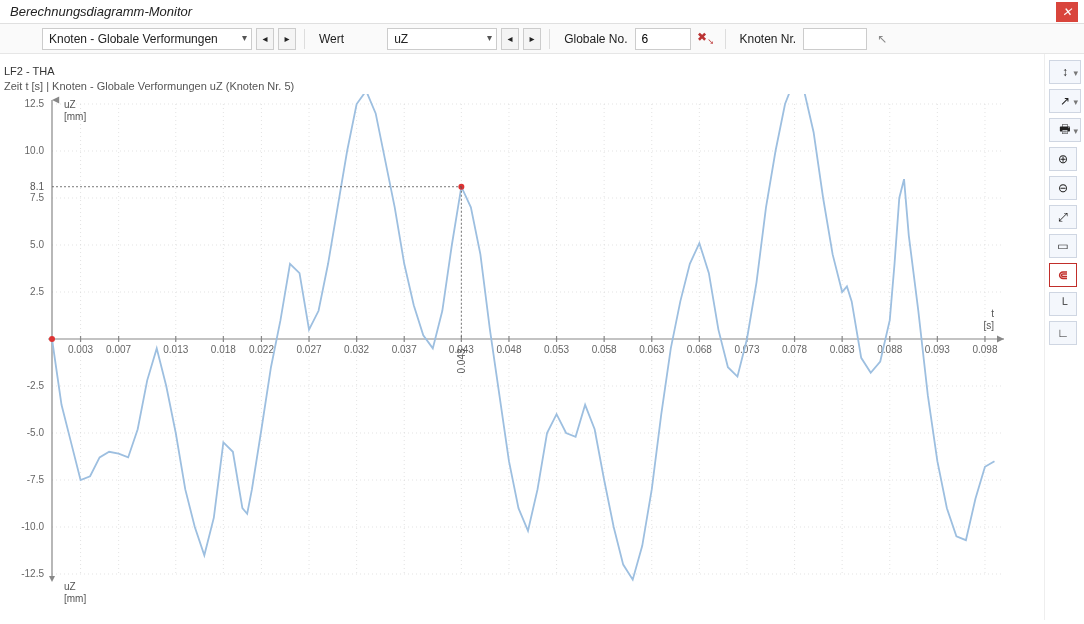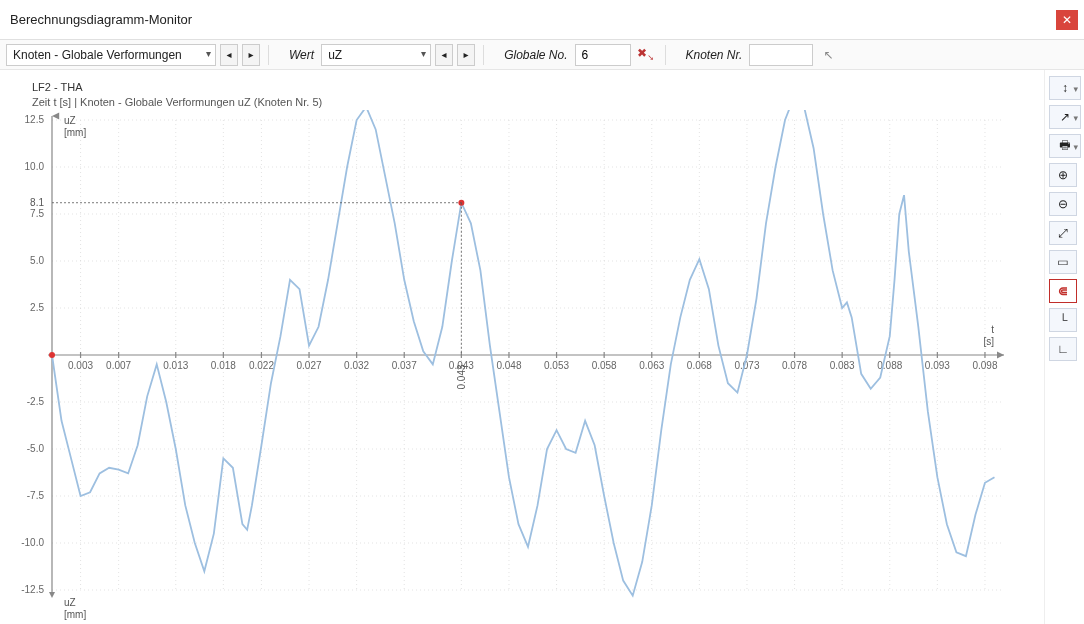--- a/index.html
+++ b/index.html
@@ -6,25 +6,26 @@
   html, body {
     margin: 0; padding: 0;
     font-family: "Segoe UI", Arial, sans-serif;
     font-size: 12px;
     background: #fff;
     color: #222;
     width: 1084px; height: 624px;
     overflow: hidden;
   }
   .titlebar {
-    height: 40px; line-height: 28px;
+    height: 24px; line-height: 28px;
     padding: 0 6px 0 10px;
     font-size: 13px;
     display: flex; align-items: center;
     border-bottom: 1px solid #e0e0e0;
+    font-style: italic;
   }
   .titlebar .spacer { flex: 1; }
   .close-btn {
     width: 22px; height: 20px;
     background: #d9453c;
     color: #fff; display: flex;
     align-items: center; justify-content: center;
     font-size: 12px; cursor: pointer;
   }
   .toolbar {
@@ -37,38 +38,39 @@
   }
   .dd {
     height: 22px;
     border: 1px solid #ccc;
     background: #fff;
     display: inline-flex; align-items: center;
     padding: 0 18px 0 6px;
     position: relative;
     cursor: pointer;
     font-size: 12px;
+    margin-left: 36px;
   }
   .dd::after {
     content: "▾";
     position: absolute; right: 4px; top: 3px;
     font-size: 10px; color: #555;
   }
   .arrow-btn {
     width: 18px; height: 22px;
     border: 1px solid #ccc;
     background: #f4f4f4;
     display: inline-flex; align-items: center; justify-content: center;
     font-size: 10px; cursor: pointer;
   }
   .divider {
     width: 1px; height: 20px; background: #ddd;
     margin: 0 4px;
   }
-  .tlabel { margin: 0 3px 0 12px; font-style: italic; }
+  .tlabel { margin: 0 3px 0 6px; }
   .tinput {
     height: 22px; border: 1px solid #ccc;
     padding: 0 6px; width: 56px; font-size: 12px;
   }
   .tinput.w90 { width: 64px; }
   .icon-btn {
     width: 22px; height: 22px;
     display: inline-flex; align-items: center; justify-content: center;
     cursor: pointer; color: #b33;
   }
@@ -92,21 +94,21 @@
   .side-btn {
     width: 28px; height: 24px;
     border: 1px solid #cfd6e2;
     background: #f4f7fc;
     display: flex; align-items: center; justify-content: center;
     cursor: pointer;
   }
   .side-btn.active { border-color: #c12e2a; background: #fff; }
   .side-btn.split { width: 32px; position:relative;}
   .side-btn .caret { position:absolute; right:2px; top:7px; font-size:9px; color:#777;}
-  .plot-head { font-size: 11px; line-height: 1.35; color: #333; margin-left: 28px; }
+  .plot-head { font-size: 11px; line-height: 1.35; color: #333; }
   .plot-head .sub { color: #555; }
   .cursor-readout { font-size: 11px; margin-top: 2px; }
   svg.plot { width: 1012px; height: 510px; display:block; }
   .gridline { stroke: #d7d7d7; stroke-width: 0.7; stroke-dasharray: 1 3; }
   .axis { stroke: #888; stroke-width: 1.2; }
   .tick-lbl { font-size: 10px; fill: #666; }
   .axis-lbl { font-size: 10px; fill: #555; }
   .series { fill: none; stroke: #9dbfe0; stroke-width: 1.8; }
   .marker { fill: #d33; }
   .guide { stroke: #555; stroke-width: 0.8; stroke-dasharray: 2 2; }

